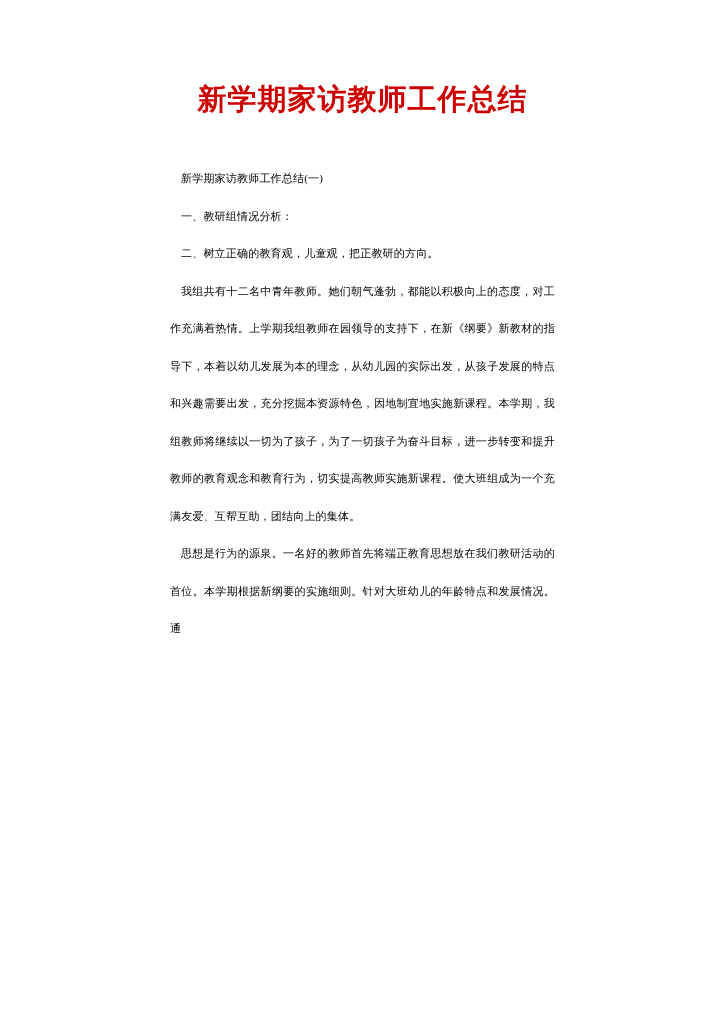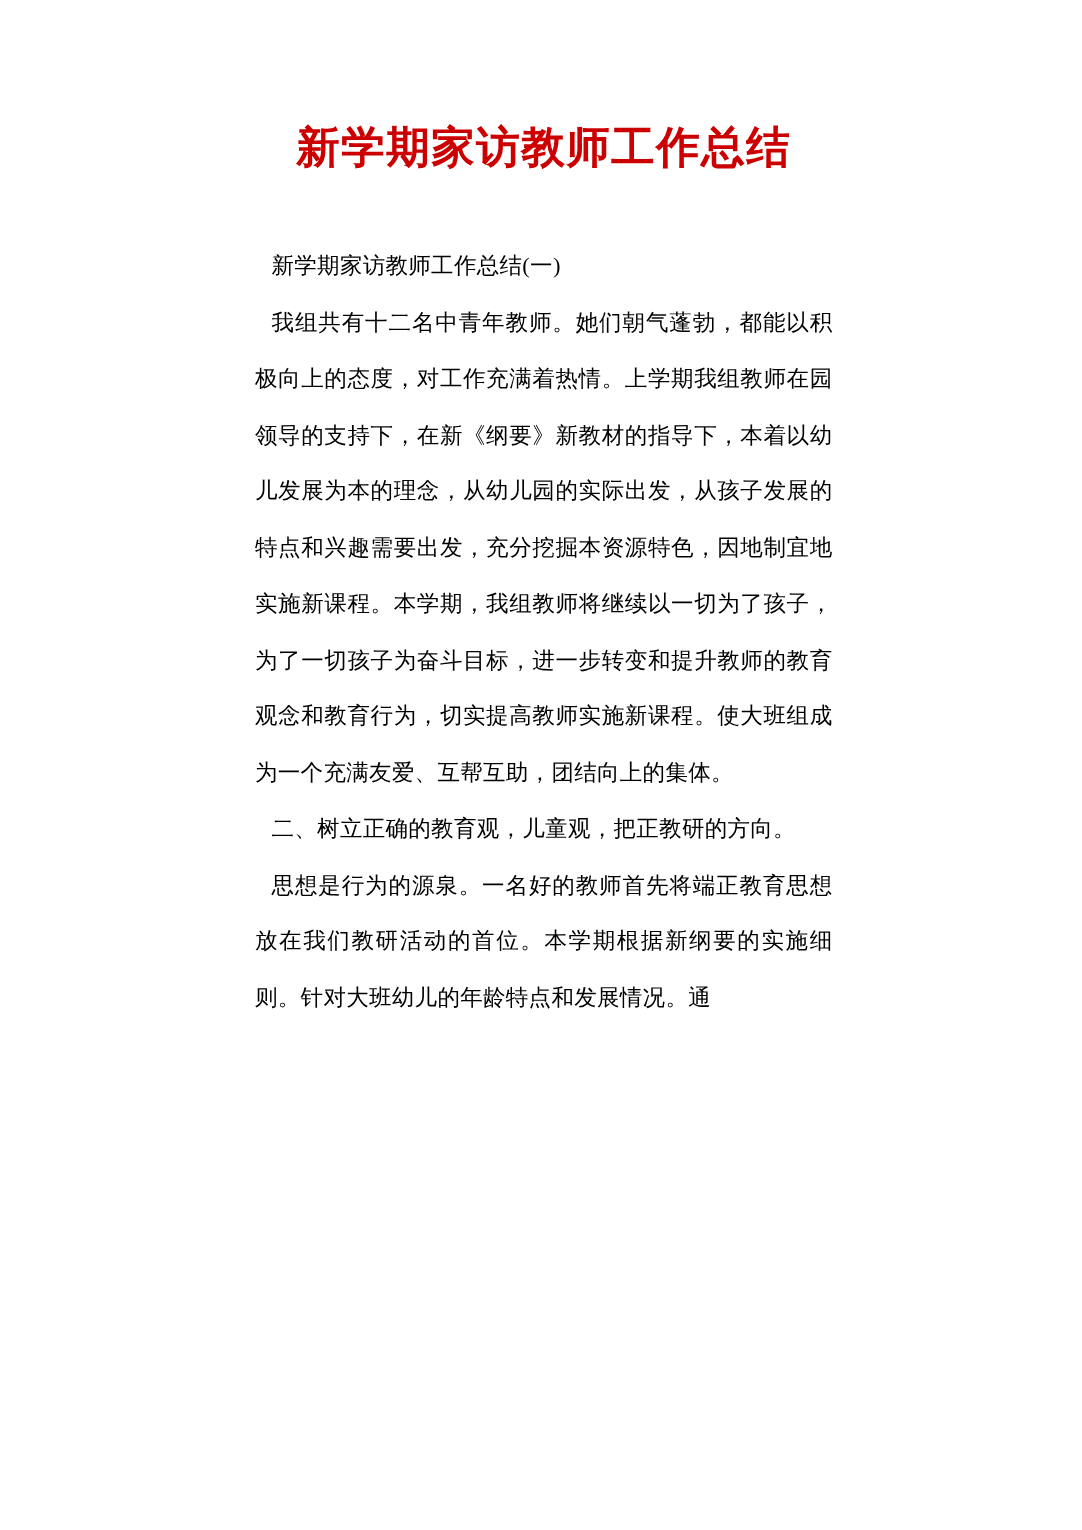--- a/index.html
+++ b/index.html
@@ -23,33 +23,34 @@
     margin: 0 0 40px 0;
     text-align: center;
     font-size: 29px;
     font-weight: bold;
     line-height: 42px;
     letter-spacing: 1px;
     font-family: "Liberation Serif", "DejaVu Serif", serif;
   }
   .doc-body p {
     margin: 0;
-    font-size: 15px;
+    font-size: 11px;
     line-height: 37.5px;
     text-align: justify;
     text-indent: 11px;
     letter-spacing: 0.2px;
     word-break: break-all;
   }
 </style>
 </head>
 <body>
 
 <div class="page" style="background: rgb(255, 255, 255); color: rgb(0, 0, 0);">
   <h1 class="doc-title" style="color: rgb(204, 0, 0);">新学期家访教师工作总结</h1>
   <div class="doc-body">
     <p>新学期家访教师工作总结(一)</p>
 
+      <p>一、教研组情况分析：</p>
+      <p>二、树立正确的教育观，儿童观，把正教研的方向。</p>
       <p>我组共有十二名中青年教师。她们朝气蓬勃，都能以积极向上的态度，对工作充满着热情。上学期我组教师在园领导的支持下，在新《纲要》新教材的指导下，本着以幼儿发展为本的理念，从幼儿园的实际出发，从孩子发展的特点和兴趣需要出发，充分挖掘本资源特色，因地制宜地实施新课程。本学期，我组教师将继续以一切为了孩子，为了一切孩子为奋斗目标，进一步转变和提升教师的教育观念和教育行为，切实提高教师实施新课程。使大班组成为一个充满友爱、互帮互助，团结向上的集体。</p>
-      <p>二、树立正确的教育观，儿童观，把正教研的方向。</p>
       <p>思想是行为的源泉。一名好的教师首先将端正教育思想放在我们教研活动的首位。本学期根据新纲要的实施细则。针对大班幼儿的年龄特点和发展情况。通</p>
     </div>
 </div>
 
 </body></html>

